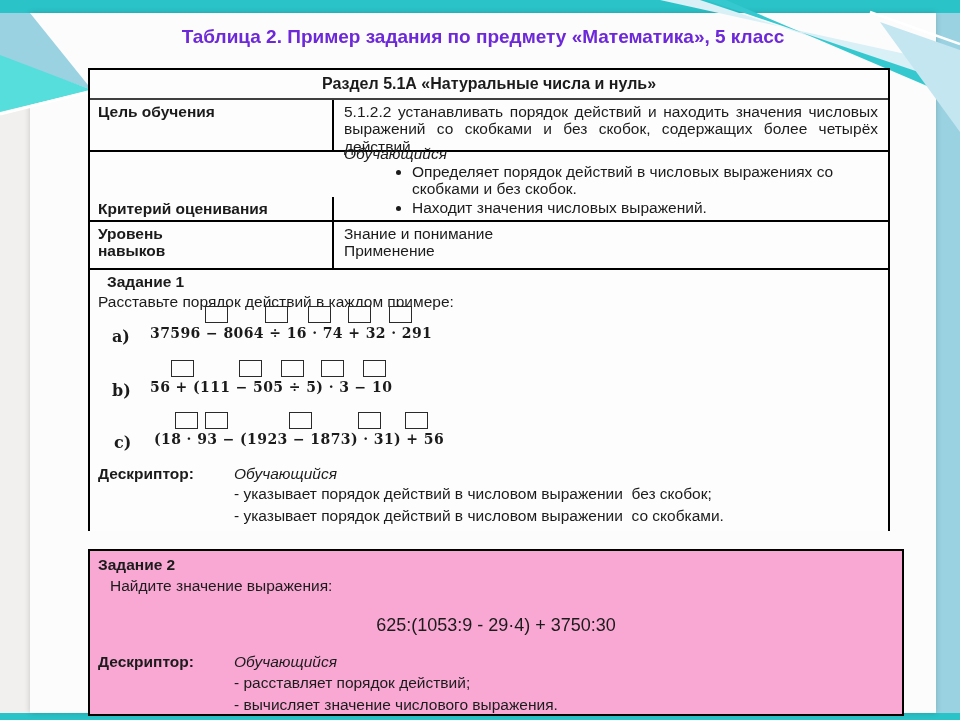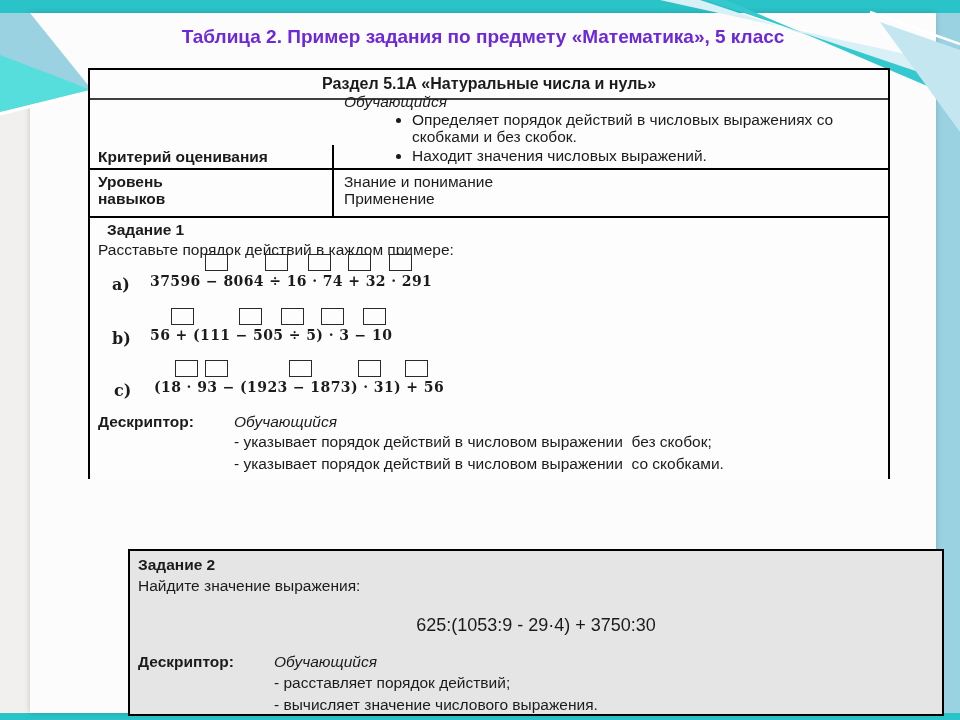--- a/index.html
+++ b/index.html
@@ -65,24 +65,24 @@
   .ba{top:36px}.bb{top:90px}.bc{top:142px}
 
   .descriptor{position:absolute;left:8px;top:195px;display:flex;width:780px;}
   .desc-lbl{width:136px;font-weight:bold;flex:none;}
   .desc-body{flex:1;}
   .desc-line{white-space:pre-wrap;margin-top:3px;line-height:1.22;}
 
   
   .t2{
     position:absolute;left:88px;top:549px;width:812px;height:163px;
-    border:2px solid #000;background:#e5e5e5;font-size:15.5px;margin-left:40px;
+    border:2px solid #000;background:#f9a8d4;font-size:15.5px;
   }
   .t2-title{position:absolute;left:8px;top:5px;font-weight:bold;}
-  .t2-instr{position:absolute;left:8px;top:26px;}
+  .t2-instr{position:absolute;left:20px;top:26px;}
   .t2-expr{position:absolute;left:0;top:64px;width:100%;text-align:center;font-size:18px;}
   .t2 .descriptor{top:102px;}
 </style>
 </head>
 <body>
 
 <div class="slide">
 
   <div class="rightstrip"></div>
   <div class="leftstrip"></div>
@@ -103,20 +103,24 @@
     <polygon points="260,22 340,50 340,132" fill="#c4e6f0"></polygon>
     <path d="M250,12 L340,44" stroke="#ffffff" stroke-width="2.5" fill="none"></path>
   </svg>
 
   <div class="page-title">Таблица 2. Пример задания по предмету «Математика», 5 класс</div>
 
   <div class="t1">
 
     <div class="t1-header">Раздел 5.1А «Натуральные числа и нуль»</div>
 
+    <div class="t1-row r1">
+      <div class="t1-lbl">Цель обучения</div>
+      <div class="t1-val justify">5.1.2.2 устанавливать  порядок действий и находить значения числовых выражений со скобками и без скобок, содержащих более четырёх действий.</div>
+    </div>
 
     <div class="t1-row r2">
       <div class="t1-lbl">Критерий оценивания</div>
       <div class="t1-val">
         <div class="italic">Обучающийся</div>
         <ul>
           <li>Определяет порядок действий в числовых выражениях со скобками и без скобок.</li>
           <li>Находит значения числовых выражений.</li>
         </ul>
       </div>

